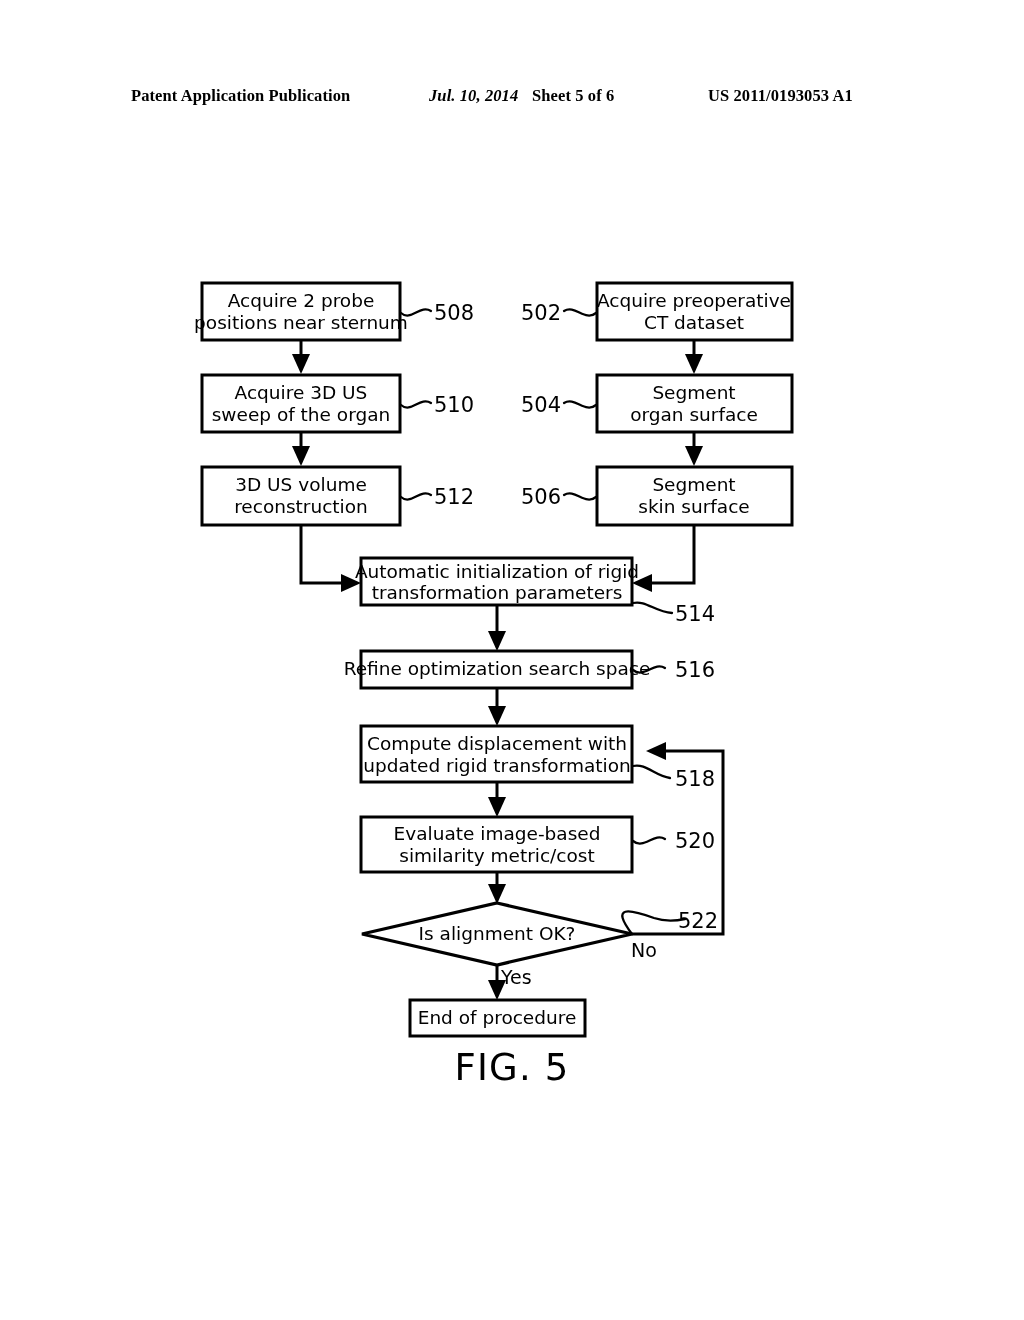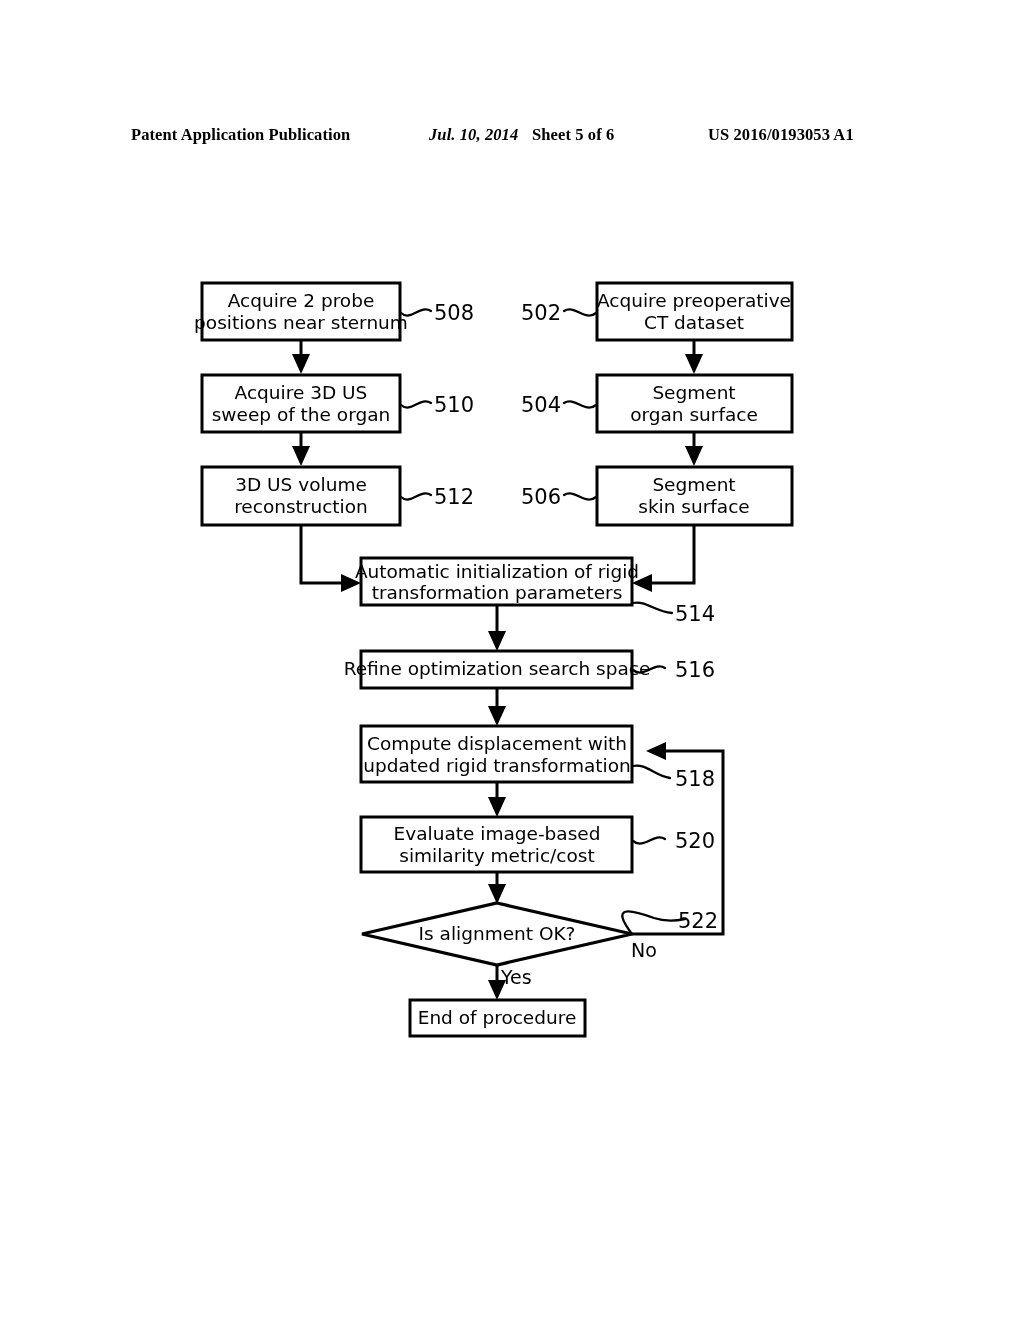--- a/index.html
+++ b/index.html
@@ -30,21 +30,20 @@
     font-family: "Liberation Serif", "DejaVu Serif", serif;
     font-weight: bold;
     font-size: 16.5px;
     letter-spacing: 0.1px;
     white-space: nowrap;
   }
   .pub-header span {
     position: absolute;
     top: 0;
     display: block;
-    margin-top: 39px;
   }
   .hdr-pub   { left: 131px; }
   .hdr-date  { left: 429px; font-style: italic; }
   .hdr-sheet { left: 532px; }
   .hdr-num   { left: 708px; }
 
   
   .fig-caption {
     position: absolute;
     left: 0;
@@ -114,21 +113,21 @@
 </style>
 </head>
 <body>
 
 <div id="page">
 
   <div class="pub-header">
     <span class="hdr-pub">Patent Application Publication</span>
     <span class="hdr-date">Jul. 10, 2014</span>
     <span class="hdr-sheet">Sheet 5 of 6</span>
-    <span class="hdr-num">US 2016/0193053 A1</span>
+    <span class="hdr-num">US 2011/0193053 A1</span>
   </div>
 
   <svg id="flow" viewBox="0 0 1024 1320">
 
     <g>
       <line class="conn" x1="301" y1="340" x2="301" y2="359"></line>
       <polygon class="arrowhead" points="301,374 292,354 310,354"></polygon>
     </g>
 
     <g>
@@ -308,14 +307,17 @@
       <text class="reftext" x="675" y="842">520</text>
     </g>
 
     <g>
       <path class="leader" d="M632,934 C610,905 629,909 654,918 C666,922 675,921 685,919"></path>
       <text class="reftext" x="678" y="922">522</text>
     </g>
 
   </svg>
 
+  <div class="fig-caption">
+    <span class="fig-label">FIG. 5</span>
+  </div>
 
 </div>
 
 </body></html>

